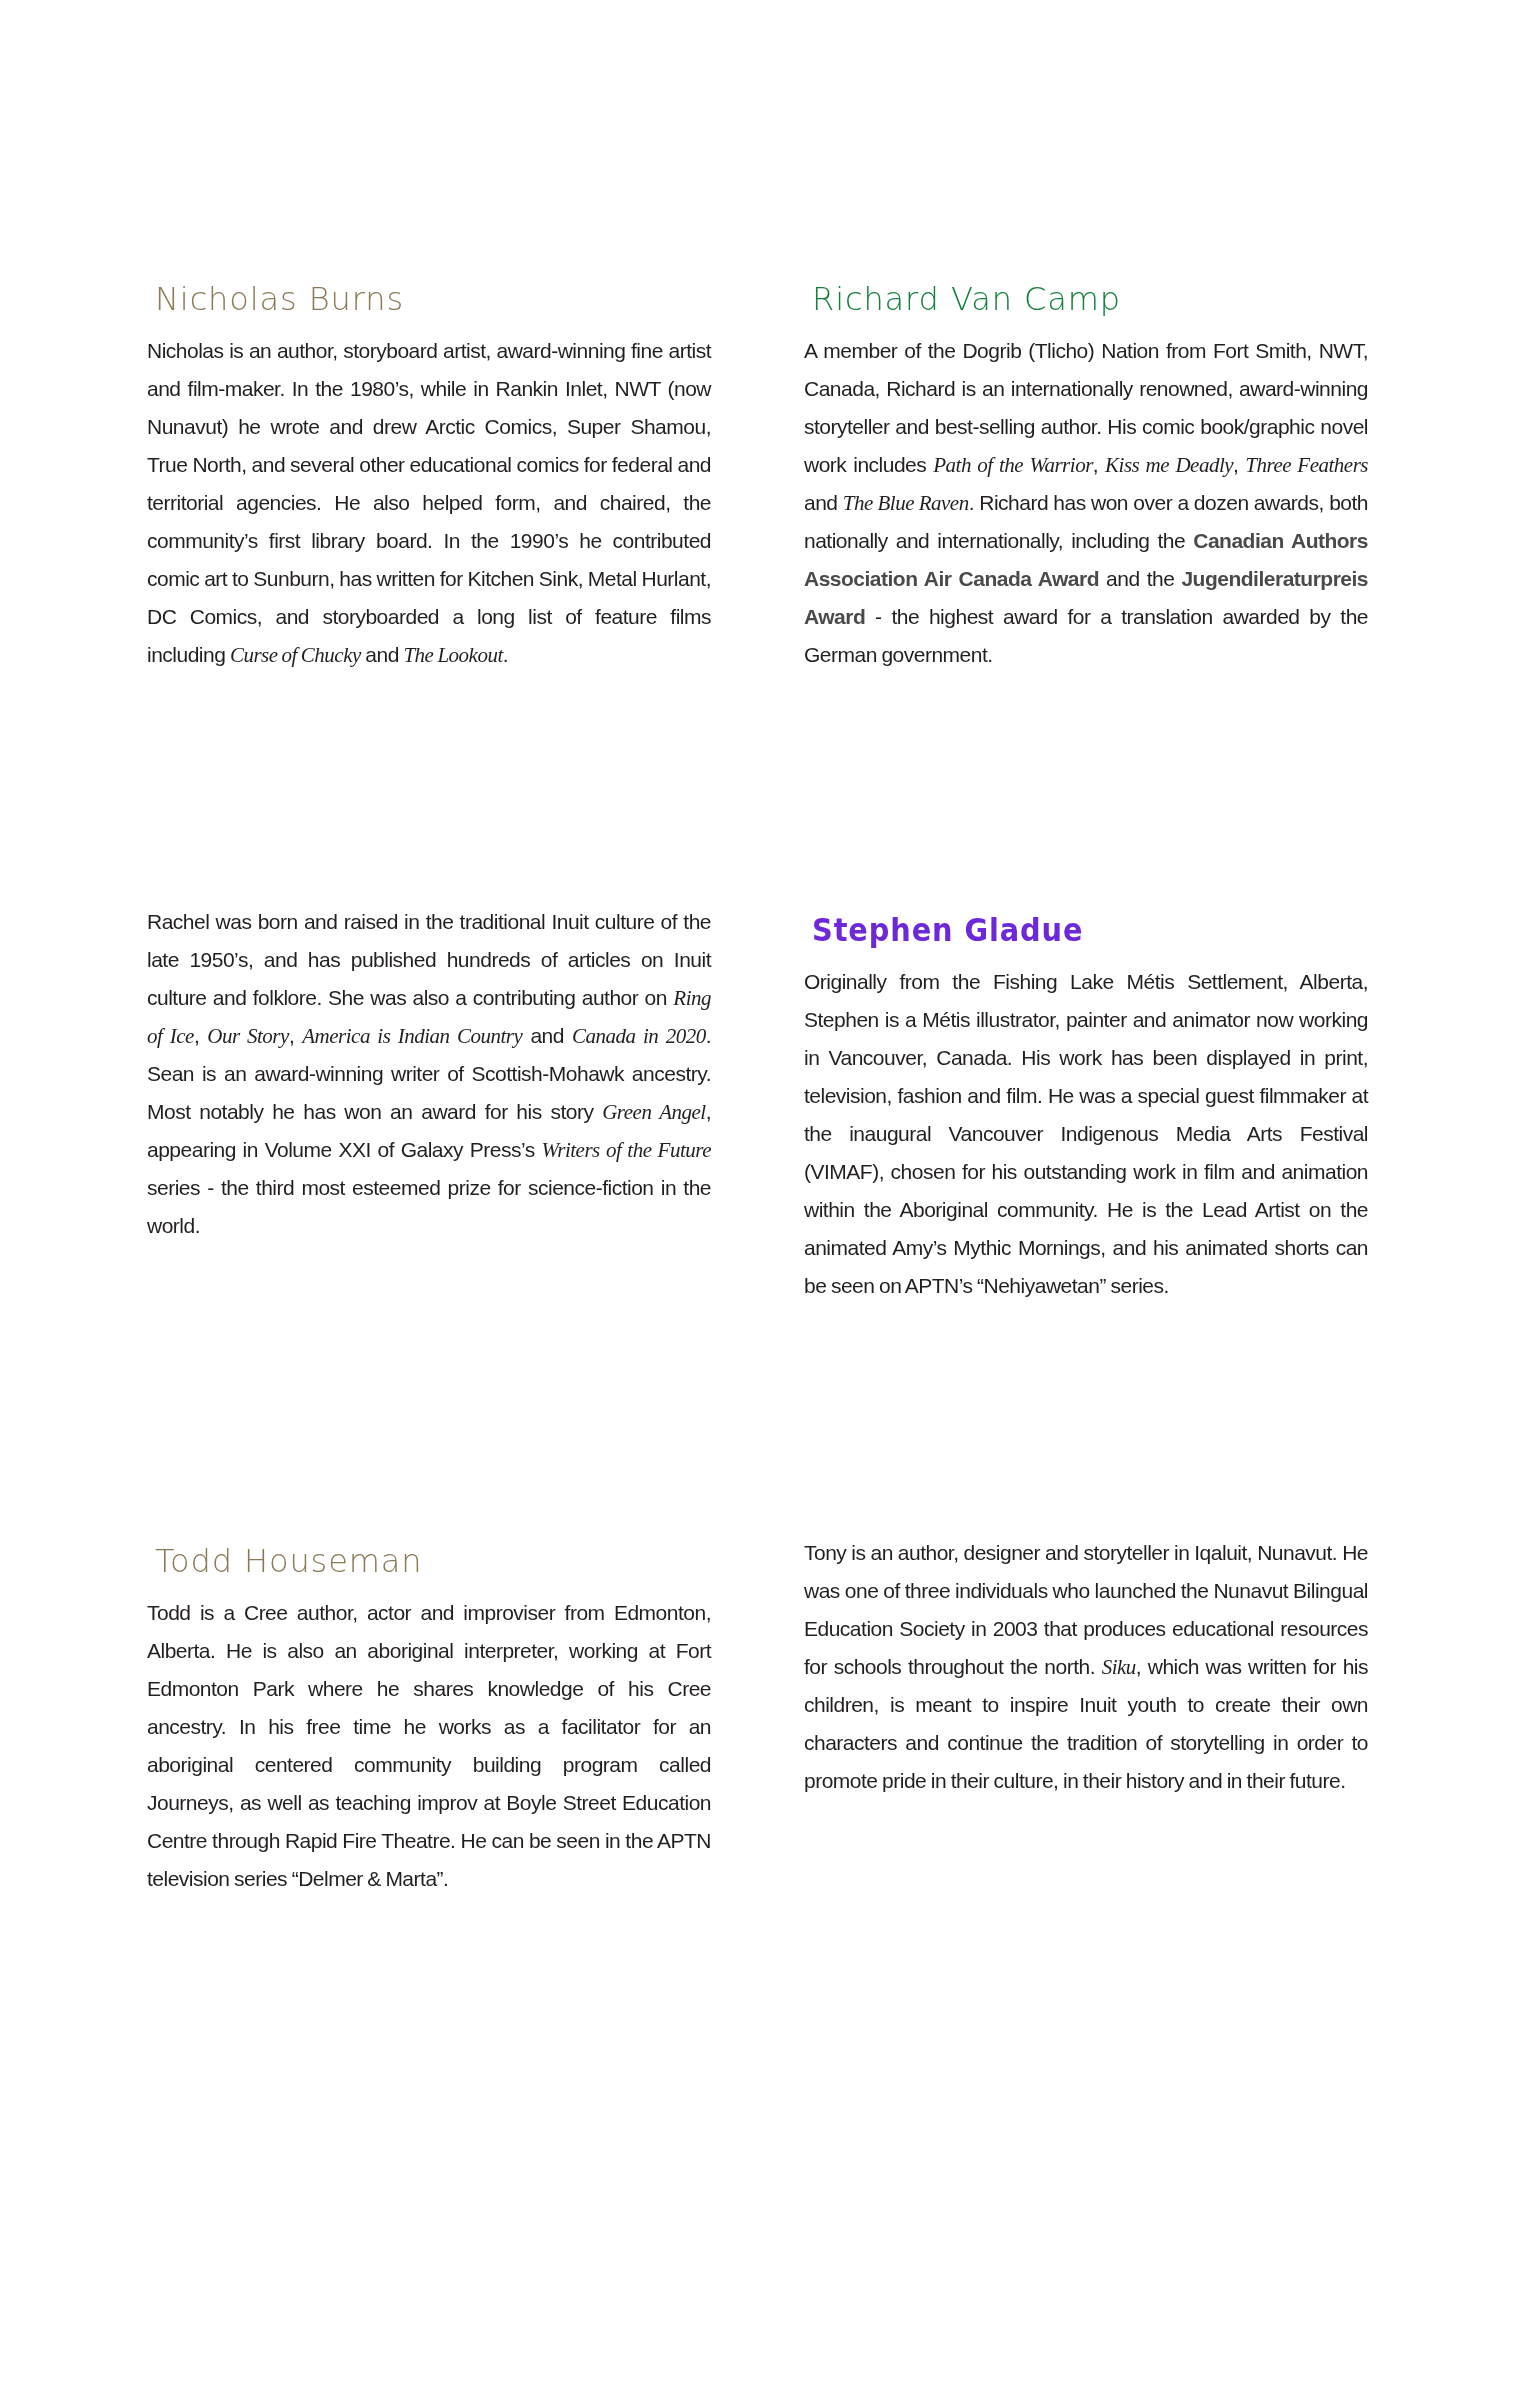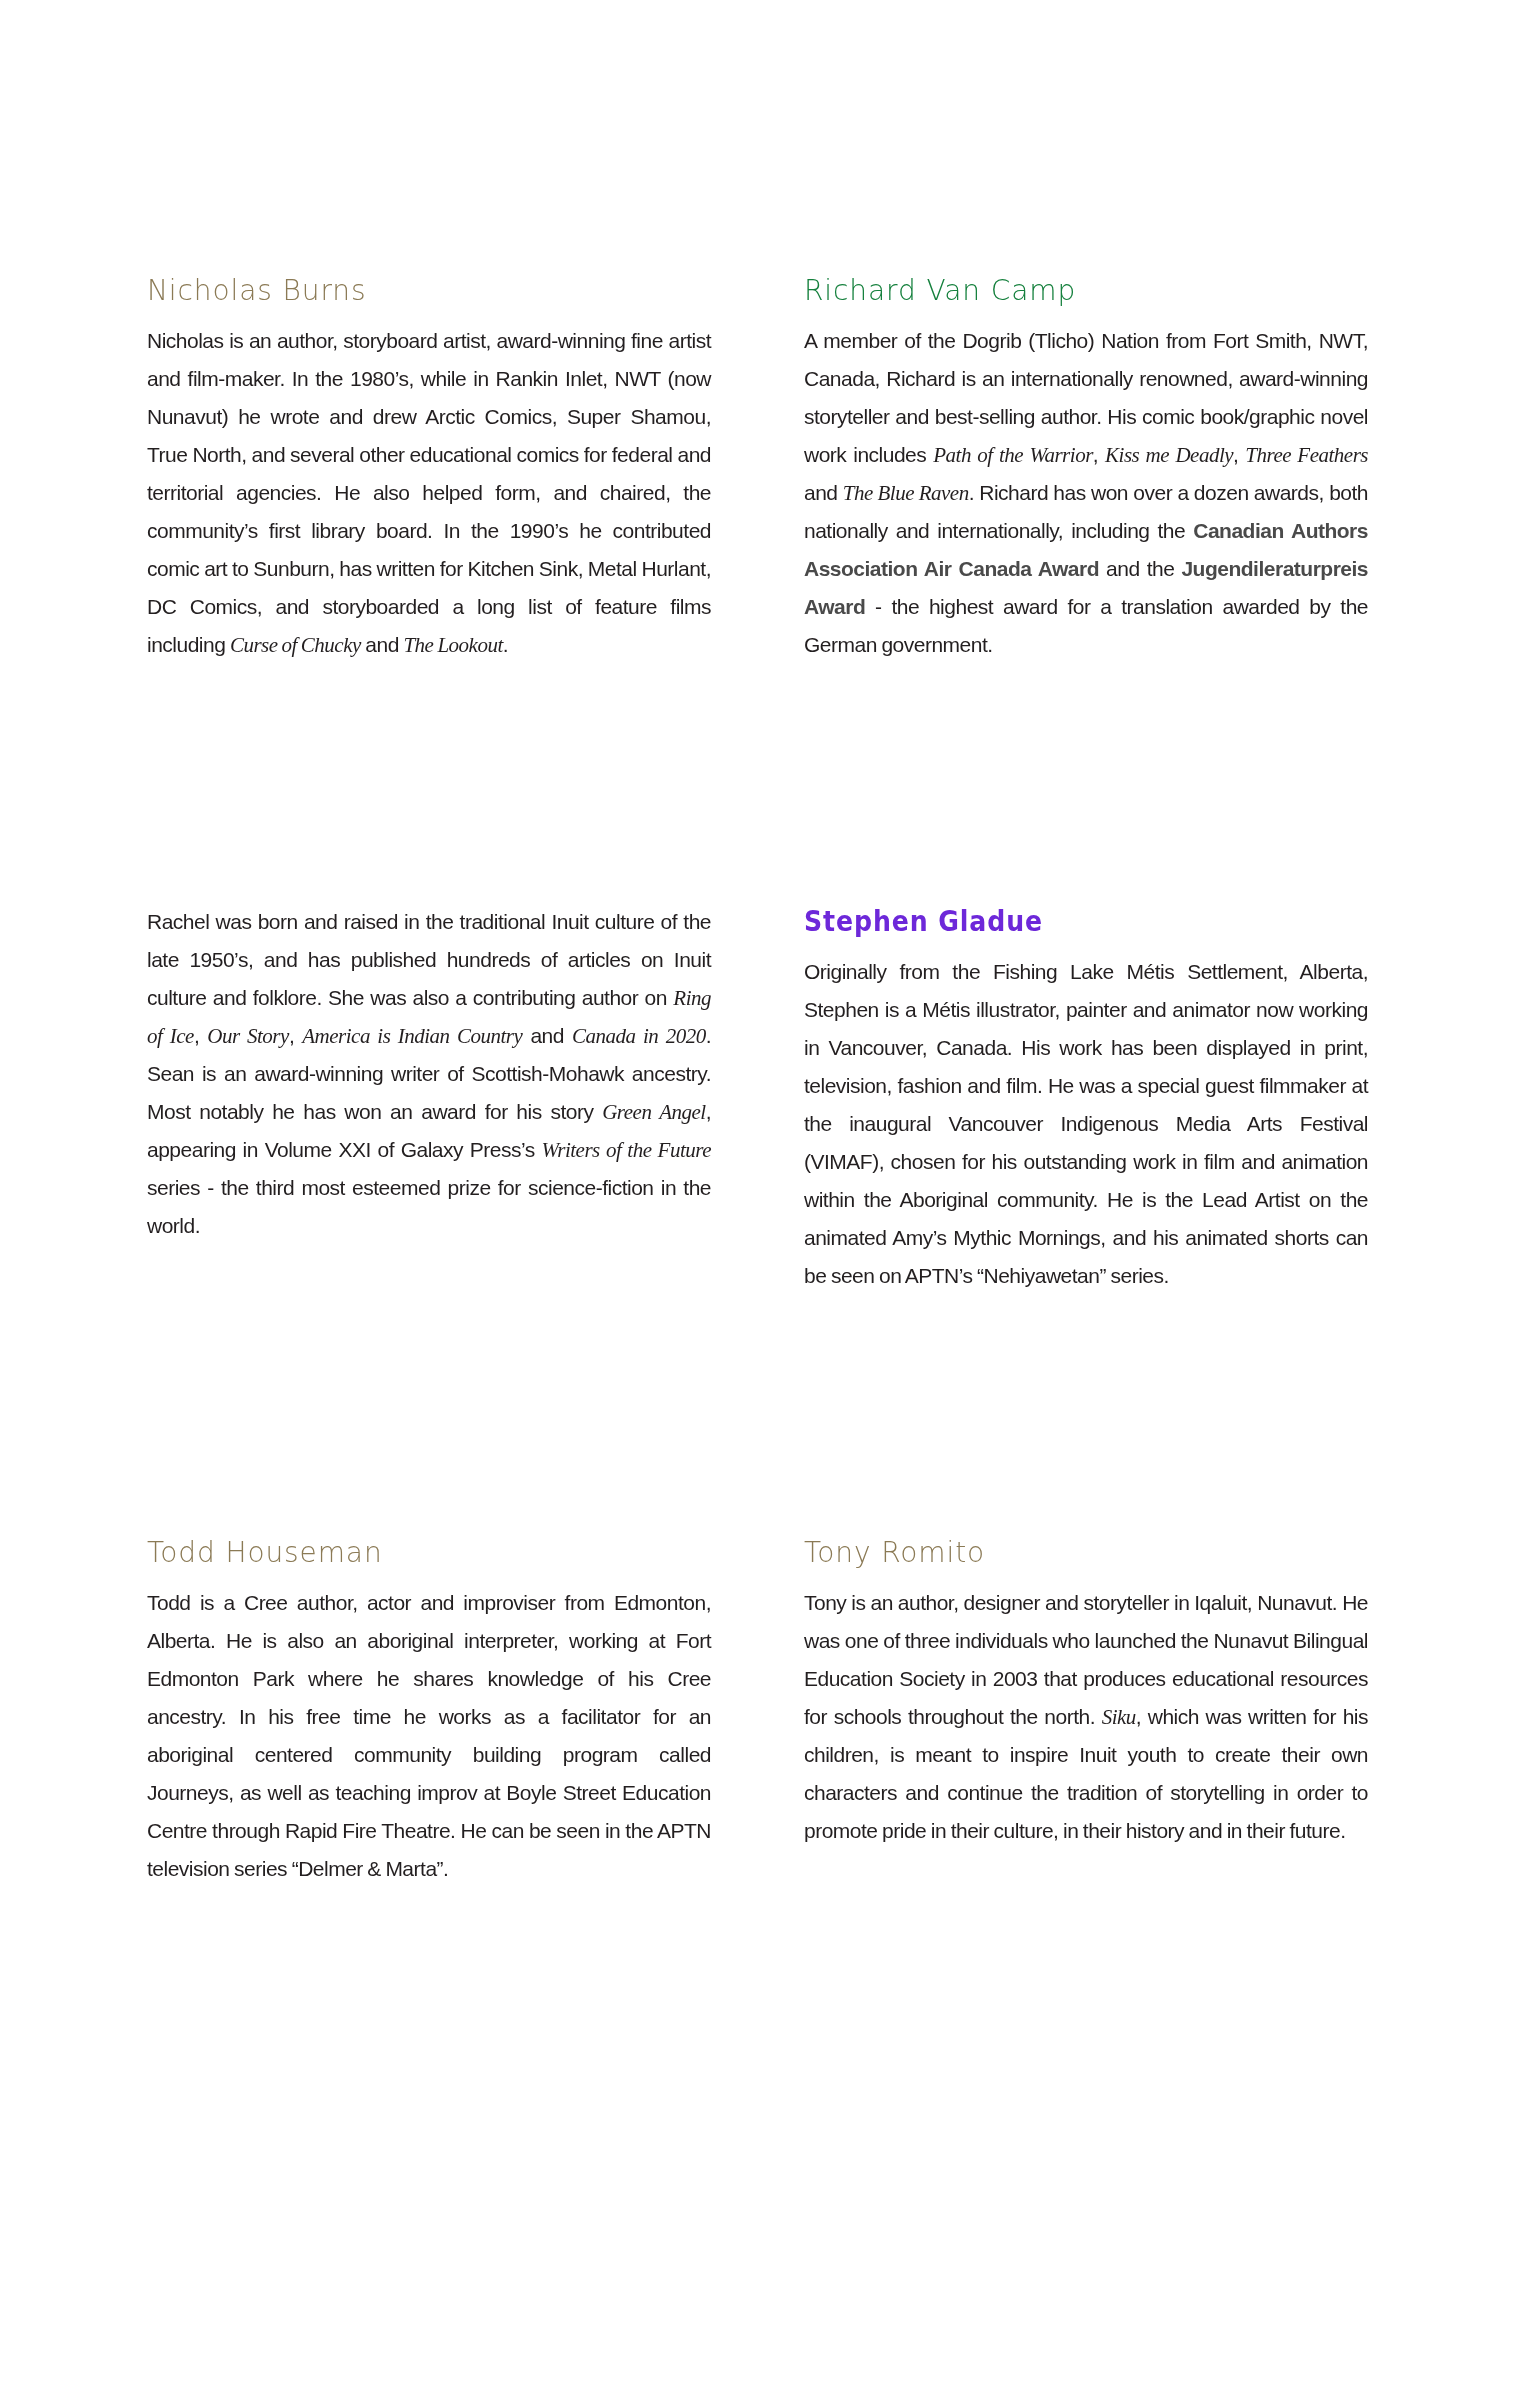--- a/index.html
+++ b/index.html
@@ -22,24 +22,24 @@
       width: 1221px;
       display: grid;
       grid-template-columns: 564px 564px;
       column-gap: 93px;
       row-gap: 0;
     }
     .bio {
       height: 631px;
     }
     .bio-name {
-      margin: 0;
+      margin: 8px;
       font-family: "DejaVu Sans", sans-serif;
       font-weight: 200;
-      font-size: 28px;
+      font-size: 32px;
       line-height: 50px;
       letter-spacing: 0.9px;
       color: #8b7a55;
       font-stretch: condensed;
     }
     .bio-text {
       margin: 6.3px 0 0 0;
       font-family: "Liberation Sans", sans-serif;
       font-size: 21px;
       line-height: 38px;
@@ -76,17 +76,16 @@
   </section>
   <section class="bio">
     <h2 class="bio-name" style="color: #6d28d9; font-weight: bold;">Stephen Gladue</h2>
     <p class="bio-text" style="color: rgb(35, 31, 32);"><span>Originally from the Fishing Lake Métis Settlement, Alberta, Stephen is a Métis illustrator, painter and animator now working in Vancouver, Canada. His work has been displayed in print, television, fashion and film. He was a special guest filmmaker at the inaugural Vancouver Indigenous Media Arts Festival (VIMAF), chosen for his outstanding work in film and animation within the Aboriginal community.  He is the Lead Artist on the animated Amy’s Mythic Mornings, and his animated shorts can be seen on APTN’s “Nehiyawetan” series.</span></p>
   </section>
   <section class="bio">
     <h2 class="bio-name" style="color: rgb(139, 122, 85);">Todd Houseman</h2>
     <p class="bio-text" style="color: rgb(35, 31, 32);"><span>Todd is a Cree author, actor and improviser from Edmonton, Alberta. He is also an aboriginal interpreter, working at Fort Edmonton Park where he shares knowledge of his Cree ancestry.  In his free time he works as a facilitator for an aboriginal centered community building program called Journeys, as well as teaching improv at Boyle Street Education Centre through Rapid Fire Theatre. He can be seen in the APTN television series “Delmer &amp; Marta”.</span></p>
   </section>
   <section class="bio">
-    <h2 class="bio-name" style="color: rgb(139, 122, 85);">Tony Romito</h2>
     <p class="bio-text" style="color: rgb(35, 31, 32);"><span>Tony is an author, designer and storyteller in Iqaluit, Nunavut. He was one of three individuals who launched the Nunavut Bilingual Education Society in 2003 that produces educational resources for schools throughout the north. </span><em>Siku</em><span>, which was written for his children, is meant to inspire Inuit youth to create their own characters and continue the tradition of storytelling in order to promote pride in their culture, in their history and in their future.</span></p>
   </section>
 </main>
 
 
 </body></html>

